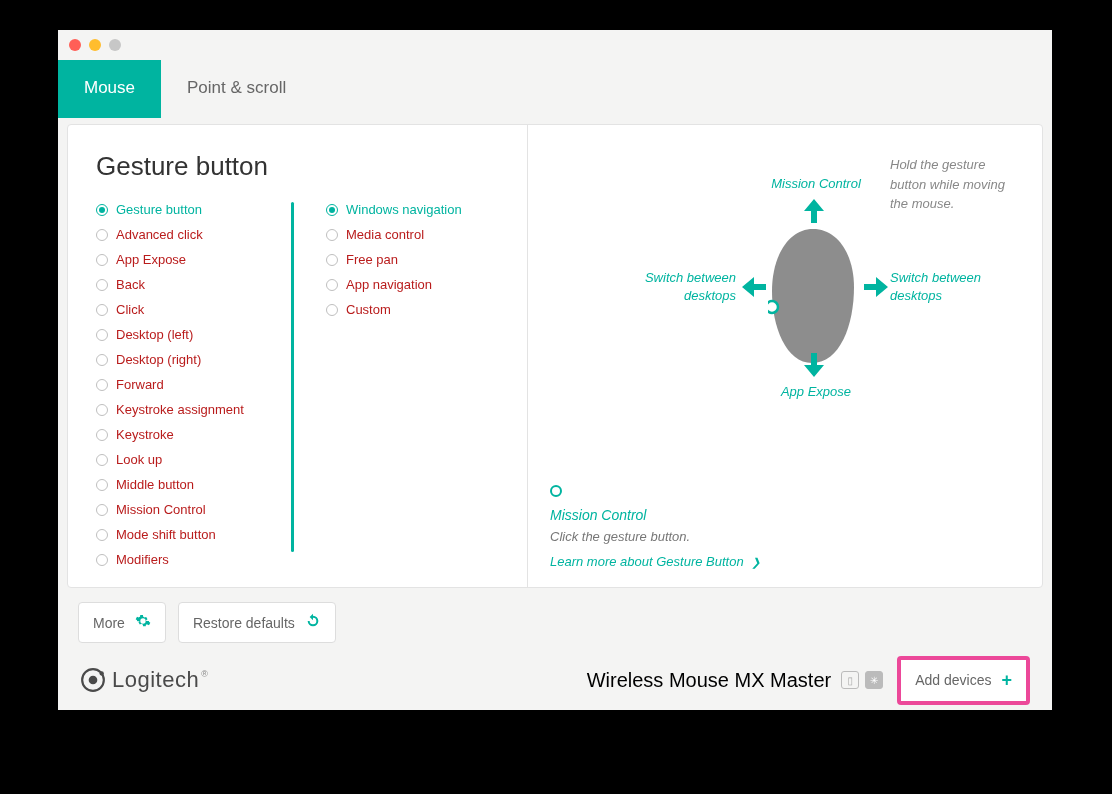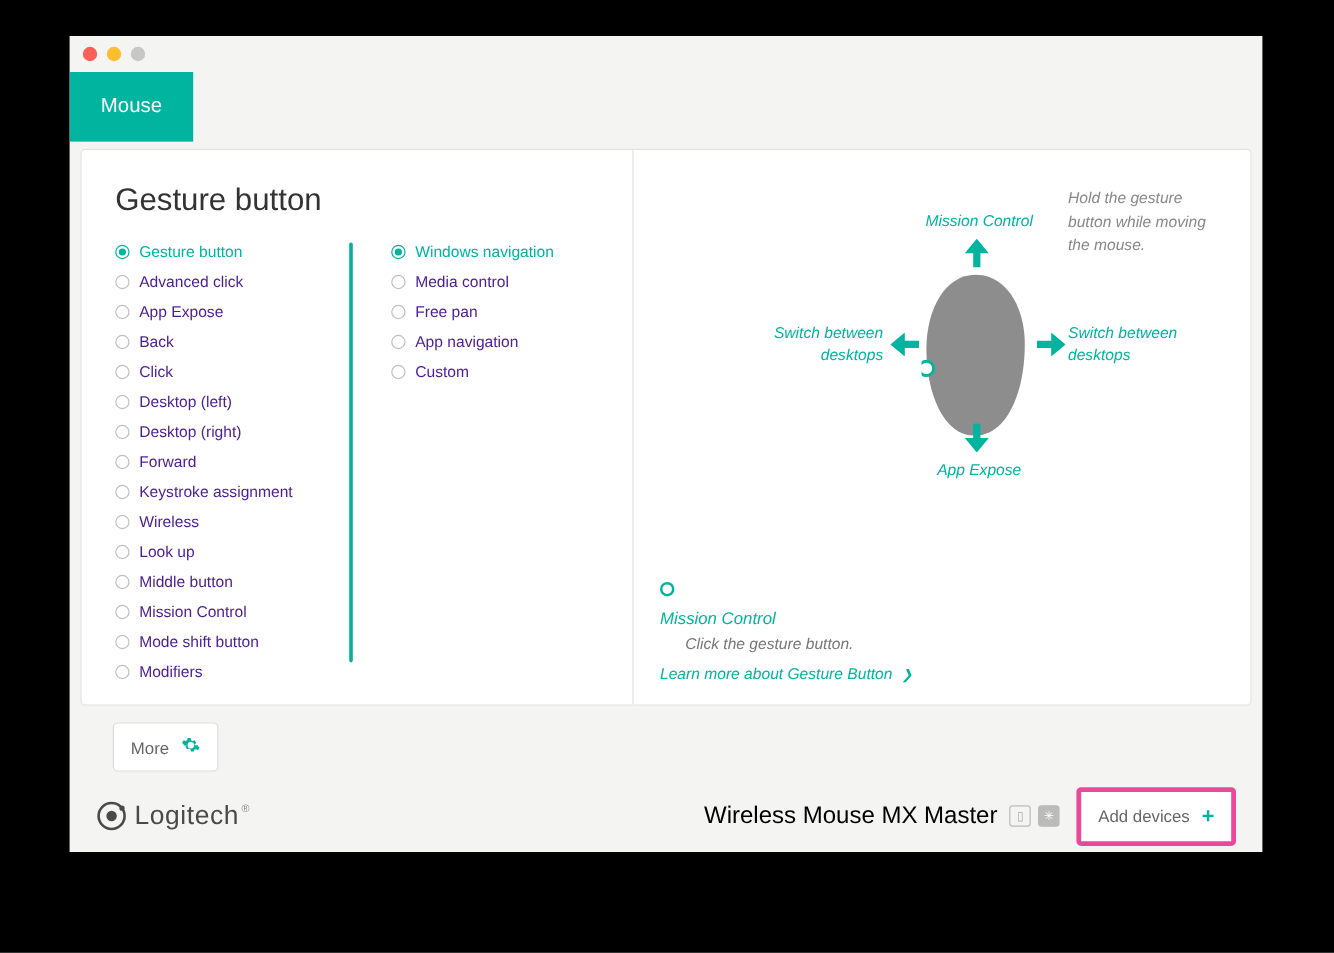--- a/index.html
+++ b/index.html
@@ -15,37 +15,37 @@
 .tab.active { background:#00b4a0; color:#fff; }
 .card { position:absolute; left:9px; right:9px; top:94px; height:464px; background:#fff; border:1px solid #e3e3e3; border-radius:4px; display:flex; }
 .left { width:460px; padding: 26px 0 0 28px; border-right:1px solid #e3e3e3; overflow:hidden; }
 .right { flex:1; position:relative;font-style:italic; }
 .page-title { font-size:26px; font-weight:300; color:#333; margin-bottom:20px; }
 .cols { display:flex; }
 .list1 { width:206px; padding-right:12px; }
 .col1wrap { position:relative; }
 .col1wrap::after { content:""; position:absolute; right:8px; top:0; width:3px; height:350px; background:#00b4a0; border-radius:2px;}
 .list2 { padding-left:24px; }
-.radio-item { display:flex; align-items:center; gap:8px; margin-bottom:10px; cursor:pointer; font-size:13px; color:#4c1d95; }
+.radio-item { display:flex; align-items:center; gap:8px; margin-bottom:10px; cursor:pointer; font-size:13px; color:#b91c1c; }
 .ring { width:12px; height:12px; border:1.5px solid #bfbfbf; border-radius:50%; flex-shrink:0; position:relative;}
 .radio-item.selected { color:#00b4a0; }
 .radio-item.selected .ring { border-color:#00b4a0; }
 .radio-item.selected .ring::after { content:""; position:absolute; inset:2px; background:#00b4a0; border-radius:50%; }
 .hint { position:absolute; top:30px; right:22px; width:130px; font-size:13px; color:#888; line-height:1.5; }
 .diagram { position:absolute; top:40px; left:40px; width:440px; height:310px; }
 .mouse-svg { position:absolute; left:200px; top:62px; }
 .dir-label { position:absolute; font-size:13px; color:#00b4a0; text-align:center; line-height:1.35; }
 .arrow { position:absolute; color:#00b4a0; }
 .info-block { position:absolute; left:22px; bottom:18px; }
 .info-circle { width:12px; height:12px; border:2px solid #00b4a0; border-radius:50%; margin-bottom:10px; }
 .info-title { font-size:14px; color:#00b4a0; margin-bottom:6px; }
-.info-sub { font-size:13px; color:#777; margin-bottom:10px;margin-left:21px; }
+.info-sub { font-size:13px; color:#777; margin-bottom:10px; }
 .info-link { font-size:13px; color:#00b4a0; cursor:pointer; }
 .info-link .chev { font-size:11px; margin-left:4px;}
-.action-row { position:absolute; left:36px; top:572px; display:flex; gap:12px; }
+.action-row { position:absolute; left:20px; top:572px; display:flex; gap:12px; }
 .action-btn { border:1px solid #ddd; background:#fff; border-radius:4px; padding:10px 14px; font-size:14px; color:#666; display:flex; align-items:center; gap:10px; cursor:pointer;}
 .gear { color:#00b4a0; }
 .restore { color:#00b4a0; }
 .footer { position:absolute; left:0; right:0; bottom:0; height:60px; display:flex; align-items:center; padding:0 22px; }
 .logo { display:flex; align-items:center; gap:6px; color:#4a4a4a;}
 .logo-text { font-size:22px; font-weight:400; letter-spacing:.5px; position:relative;}
 .logo-text::after{content:"®"; font-size:9px; position:relative; top:-10px; left:2px; color:#888;}
 .dev-name { margin-left:auto; font-size:20px; font-weight:300; color:#000000; margin-right:10px;}
 .dev-icons { display:flex; gap:6px; margin-right:14px;}
 .dev-icon { width:18px; height:18px; border:1px solid #bbb; border-radius:3px; display:flex; align-items:center; justify-content:center; font-size:10px; color:#aaa;}
@@ -57,20 +57,21 @@
 
 <div class="window">
   <div class="traffic">
     <span class="tl-close"></span>
     <span class="tl-min"></span>
     <span class="tl-max"></span>
   </div>
 
   <div class="tabs">
     <div class="tab active">Mouse</div>
+    <div class="tab">Point &amp; scroll</div>
   </div>
 
   <div class="card">
     <div class="left">
       <div class="page-title">Gesture button</div>
       <div class="cols">
         <div class="col1wrap">
           <div class="list1" id="list1">
               <div class="radio-item selected">
                 <span class="ring"></span>
@@ -103,21 +104,21 @@
               <div class="radio-item">
                 <span class="ring"></span>
                 <span>Forward</span>
               </div>
               <div class="radio-item">
                 <span class="ring"></span>
                 <span>Keystroke assignment</span>
               </div>
               <div class="radio-item">
                 <span class="ring"></span>
-                <span>Wireless</span>
+                <span>Keystroke</span>
               </div>
               <div class="radio-item">
                 <span class="ring"></span>
                 <span>Look up</span>
               </div>
               <div class="radio-item">
                 <span class="ring"></span>
                 <span>Middle button</span>
               </div>
               <div class="radio-item">
@@ -203,20 +204,28 @@
 
   <div class="action-row">
     <div class="action-btn">
       <span>More</span>
       <span class="gear">
         <svg width="16" height="16" viewBox="0 0 24 24">
             <path fill="#00b4a0" d="M12 8a4 4 0 100 8 4 4 0 000-8zm9 4a7 7 0 01-.1 1.2l2.1 1.6-2 3.4-2.5-1a7 7 0 01-2 .1l-.4 2.7h-4l-.4-2.7a7 7 0 01-2-1.2l-2.5 1-2-3.4 2.1-1.6A7 7 0 013 12a7 7 0 01.1-1.2L1 9.2l2-3.4 2.5 1a7 7 0 012-1.2L7.9 3h4l.4 2.7a7 7 0 012 1.2l2.5-1 2 3.4-2.1 1.6c.1.4.1.8.1 1.1z"></path>
           </svg>
       </span>
     </div>
+    <div class="action-btn">
+      <span>Restore defaults</span>
+      <span class="restore">
+        <svg width="16" height="16" viewBox="0 0 24 24">
+            <path fill="#00b4a0" d="M12 4V1L7 6l5 5V7a5 5 0 11-5 5H4a8 8 0 108-8z"></path>
+          </svg>
+      </span>
+    </div>
   </div>
 
   <div class="footer">
     <div class="logo">
       <svg width="26" height="26" viewBox="0 0 24 24">
         <circle cx="12" cy="12" r="10" fill="none" stroke="#4a4a4a" stroke-width="2"></circle>
         <circle cx="12" cy="12" r="4" fill="#4a4a4a"></circle>
         <circle cx="20" cy="6" r="2" fill="#4a4a4a"></circle>
       </svg>
       <span class="logo-text">Logitech</span>

